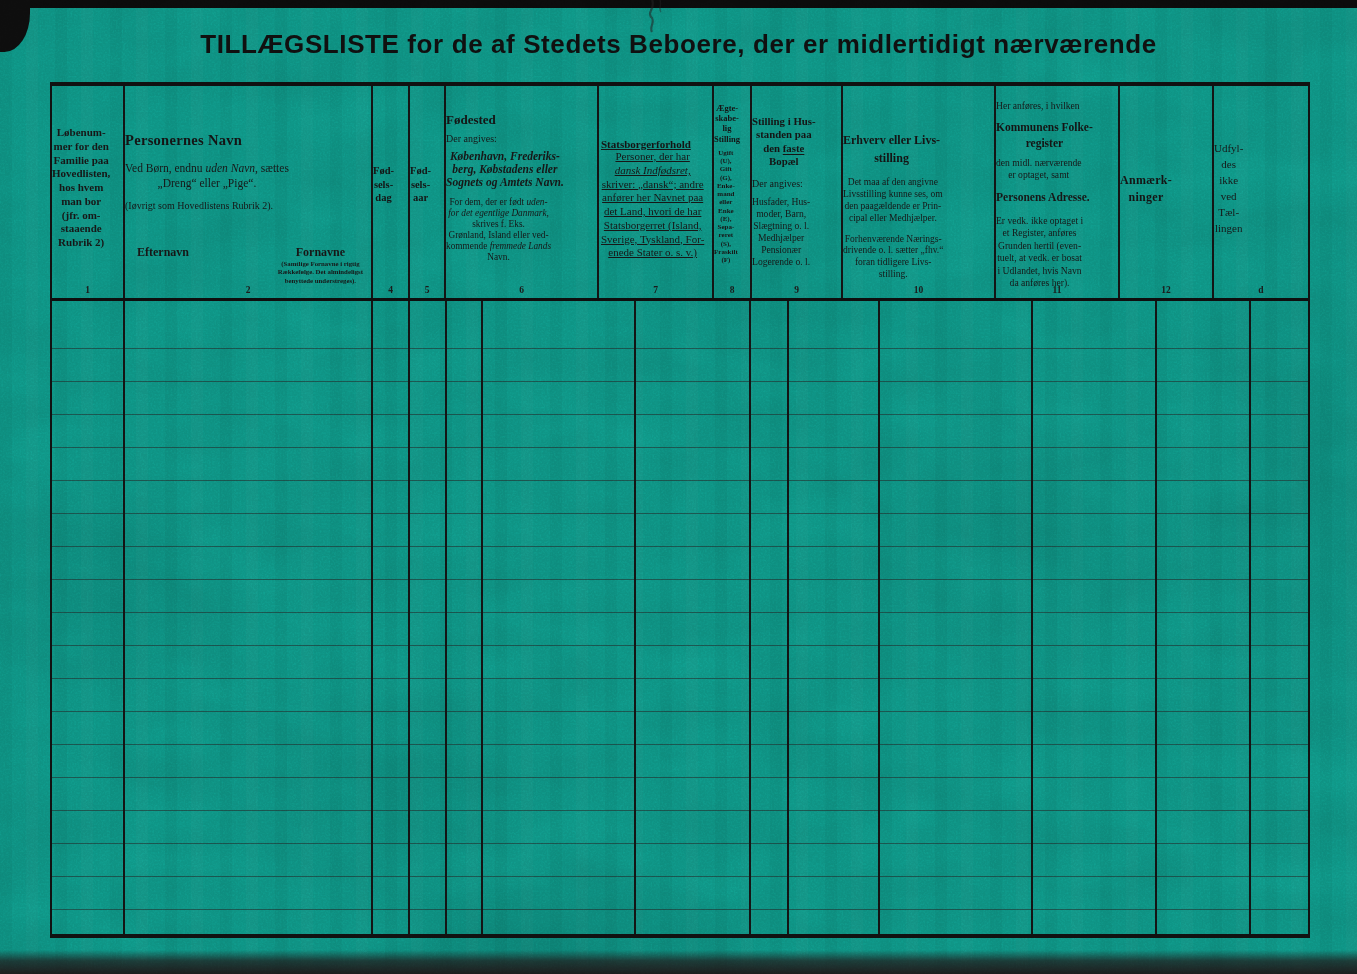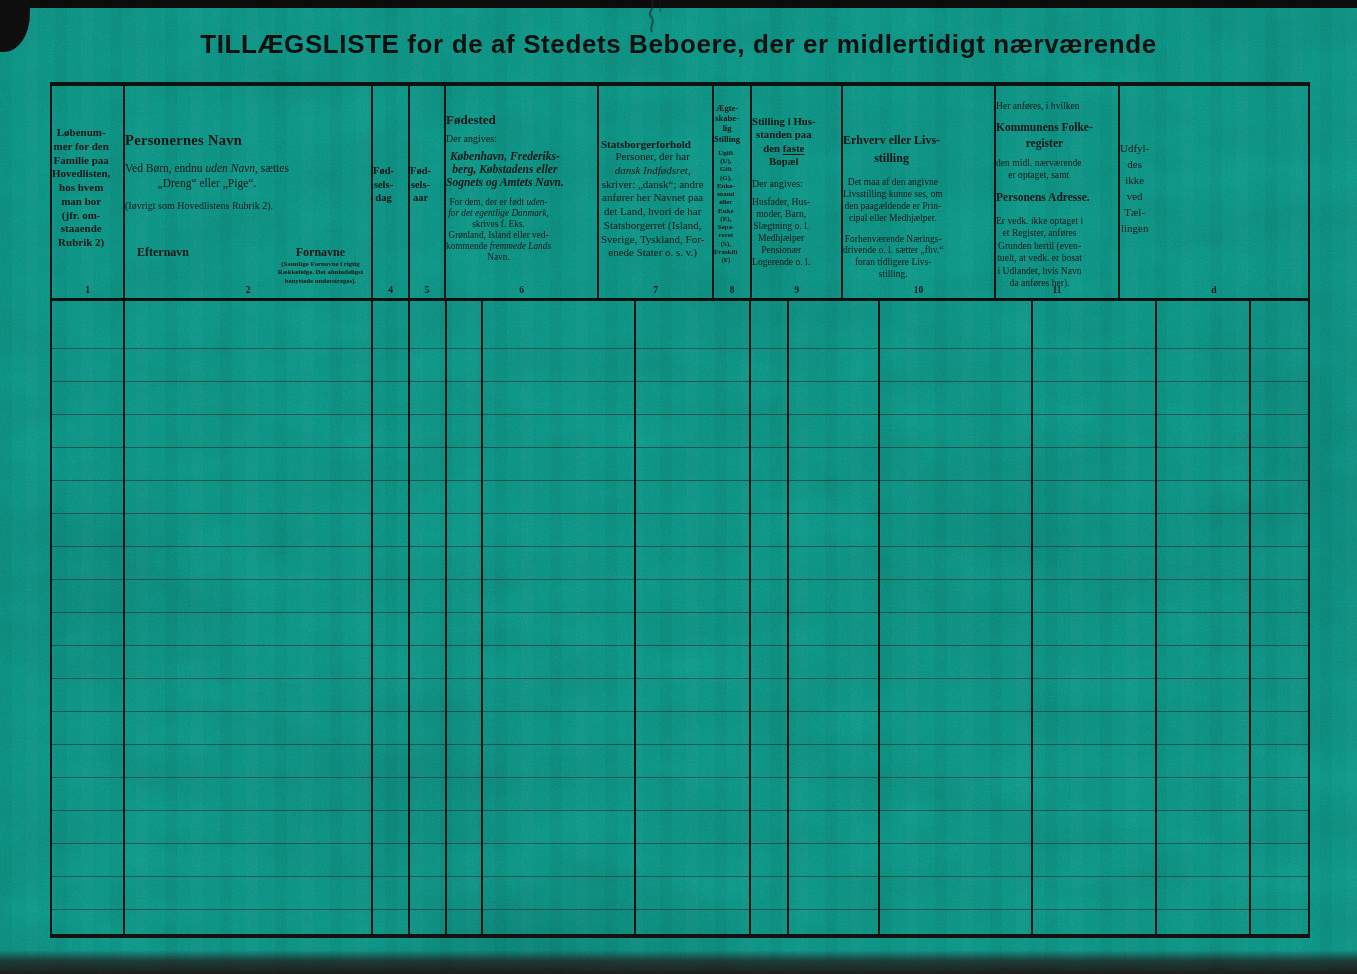--- a/index.html
+++ b/index.html
@@ -99,21 +99,21 @@
 
   .c45 { padding-top:78px; }
   .c45 .h-title { font-size:10.5px; line-height:1.3; }
 
   .c6 { padding-top:26px; }
   .c6 .h-title { font-size:13px; }
   .c6 .sub { margin-top:5px; font-size:10px; }
   .c6 .places { margin-top:6px; font-size:11.5px; font-style:italic; font-weight:bold; line-height:1.15; }
   .c6 .note { margin-top:7px; font-size:9.3px; line-height:1.2; }
 
-  .c7 { padding-top:52px; padding-left:2px; padding-right:2px; }
+  .c7 { padding-top:52px; padding-left:2px; padding-right:2px;text-decoration:underline; }
   .c7 .h-title { font-size:11px; }
   .c7 .note { font-size:11px; line-height:1.25; }
 
   .c8 { padding-top:17px; }
   .c8 .h-title { font-size:8.5px; line-height:1.2; }
   .c8 .note { margin-top:5px; font-size:7px; line-height:1.18; font-weight:bold; }
 
   .c9 { padding-top:29px; }
   .c9 .h-title { font-size:10.8px; line-height:1.25; }
   .c9 .sub { margin-top:9px; font-size:10px; }
@@ -292,20 +292,25 @@
         <div class="h-title2">Personens Adresse.</div>
         <div class="note pre">Er vedk. ikke optaget i
 et Register, anføres
 Grunden hertil (even-
 tuelt, at vedk. er bosat
 i Udlandet, hvis Navn
 da anføres her).</div>
         <div class="colnum">11</div>
       </div>
 
+      <div class="col w12 hcell c12">
+        <div class="h-title pre">Anmærk-
+ninger</div>
+        <div class="colnum">12</div>
+      </div>
 
       <div class="col w13 last hcell c13">
         <div class="txt pre">Udfyl-
 des
 ikke
 ved
 Tæl-
 lingen</div>
         <div class="colnum">d</div>
       </div>

